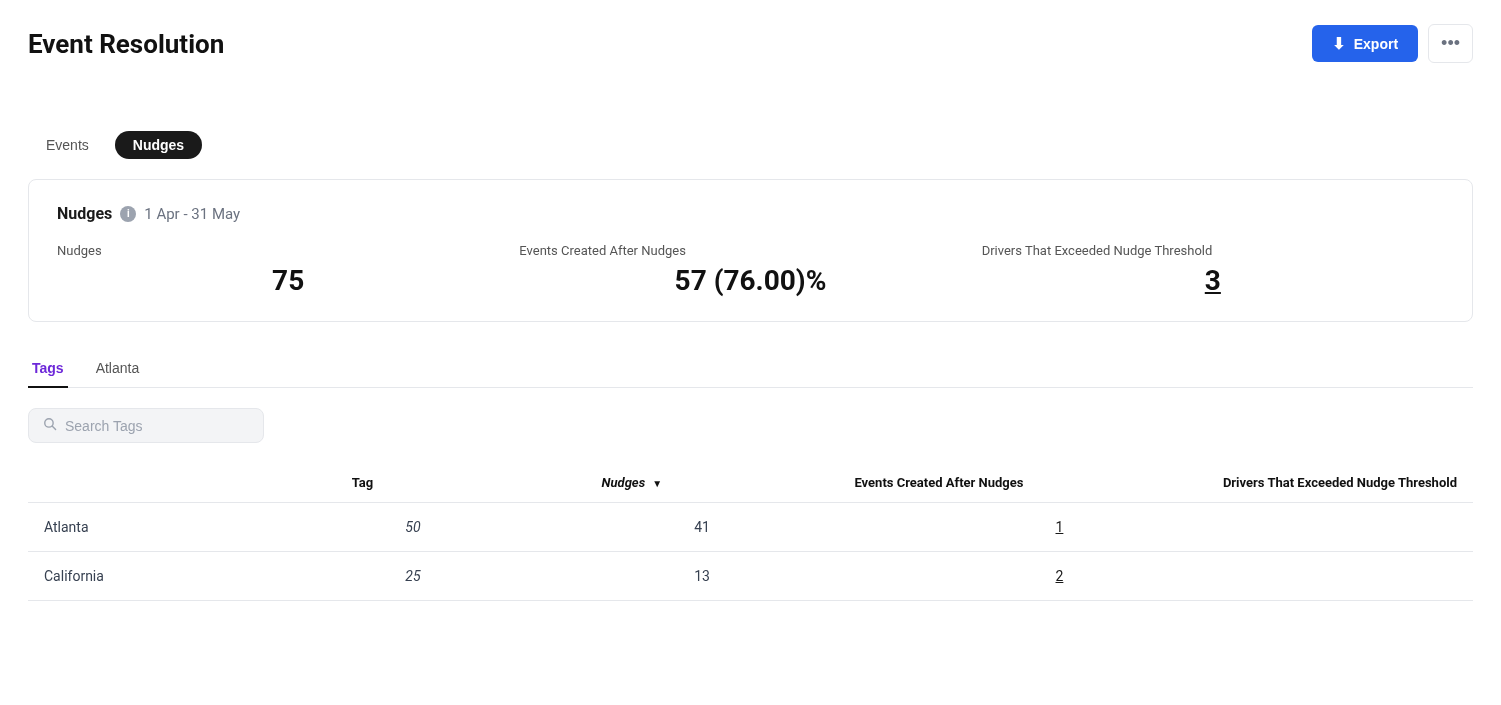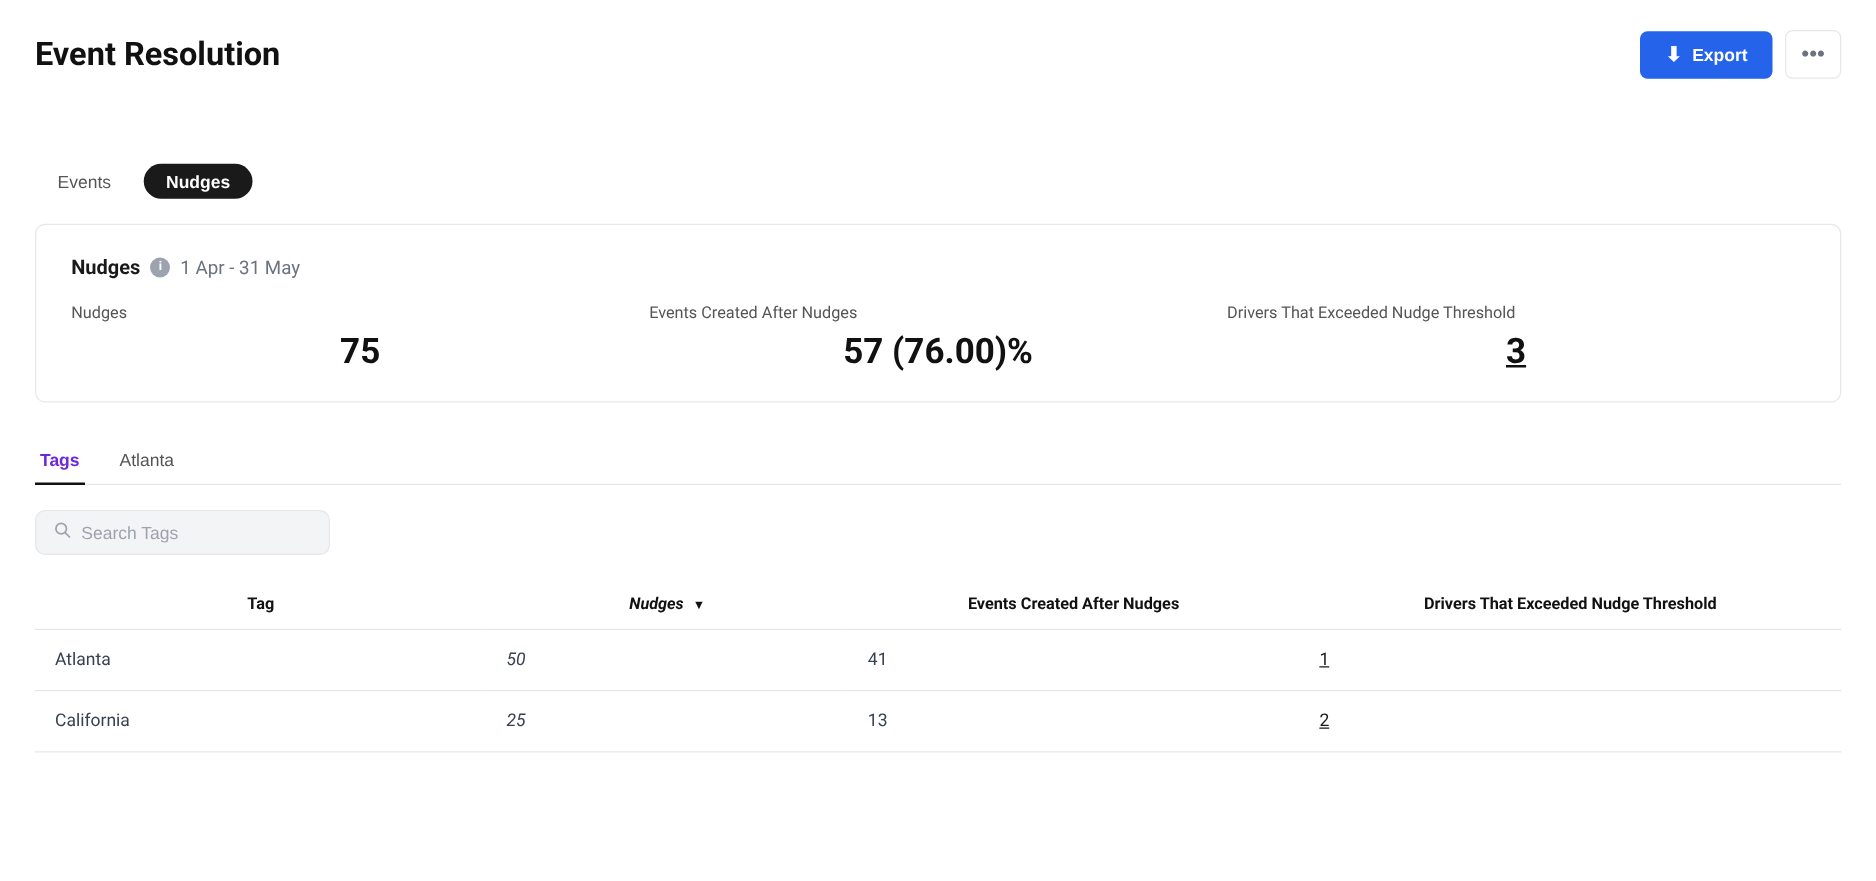--- a/index.html
+++ b/index.html
@@ -183,21 +183,21 @@
       color: #9ca3af;
     }
     .data-table {
       width: 100%;
       border-collapse: collapse;
     }
     .data-table thead tr {
       border-bottom: 1px solid #e5e7eb;
     }
     .data-table th {
-      text-align: center;
+      text-align: right;
       font-size: 13px;
       font-weight: 700;
       color: #111;
       padding: 12px 16px;
     }
     .data-table td {
       padding: 16px 16px;
       font-size: 14px;
       color: #374151;
       border-bottom: 1px solid #e5e7eb;

